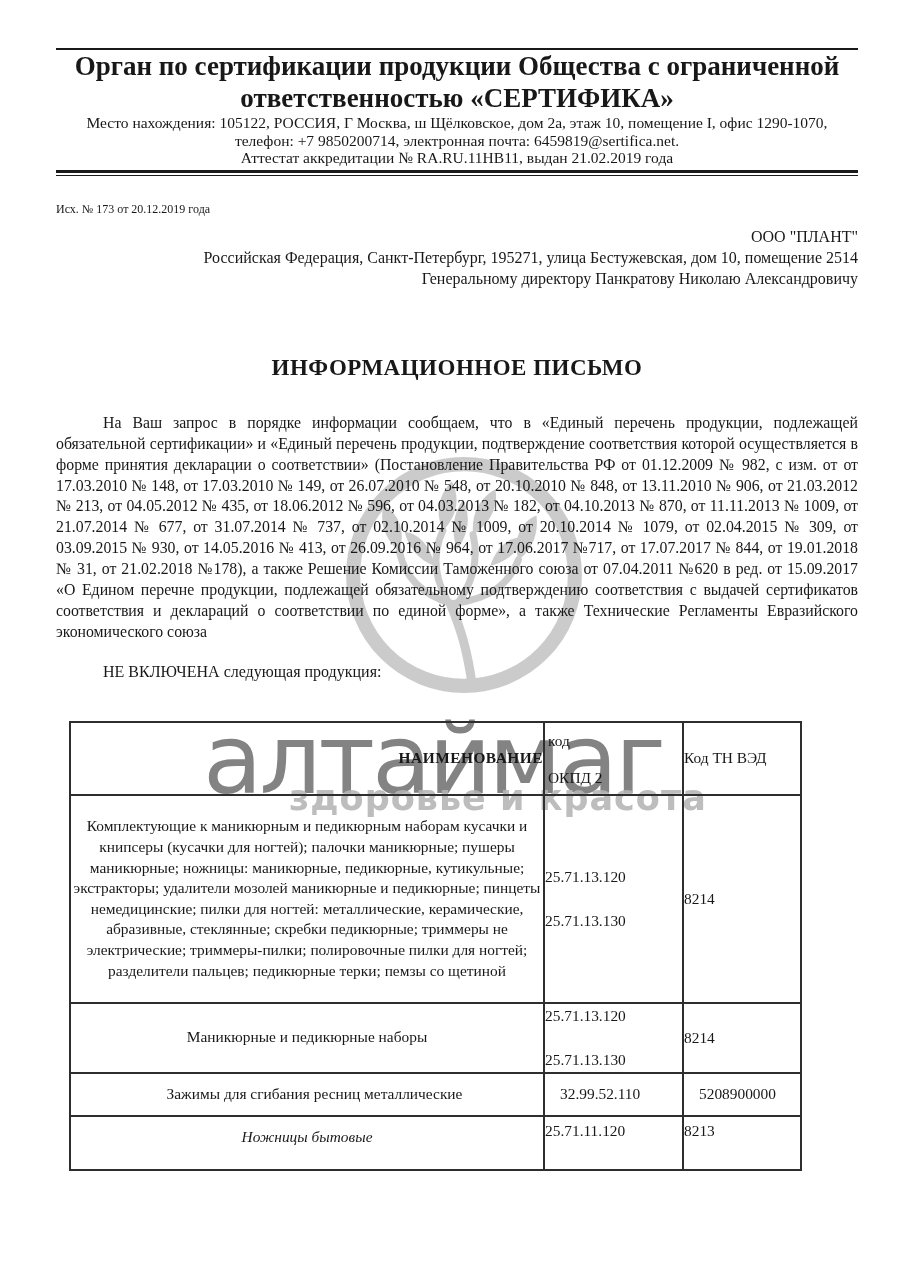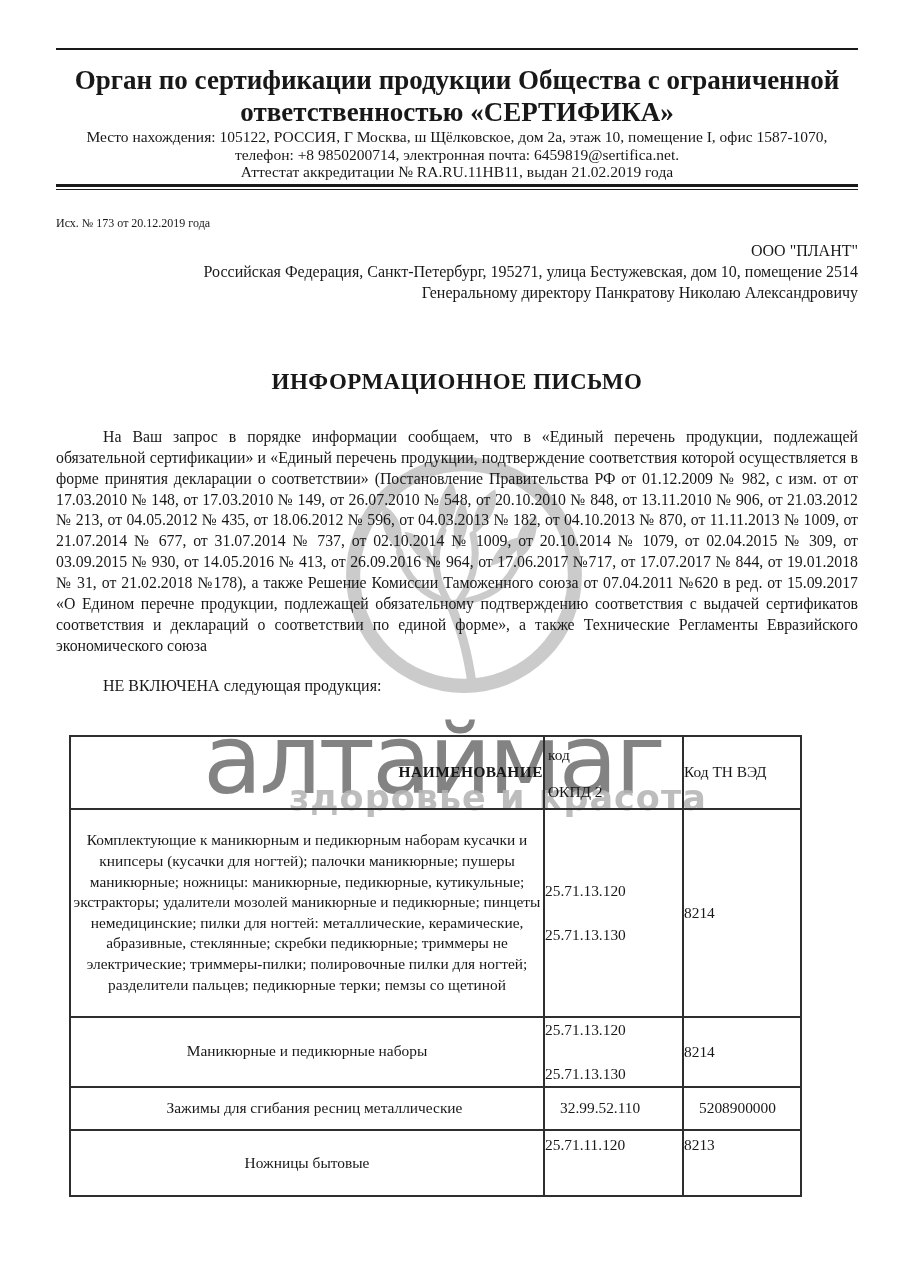--- a/index.html
+++ b/index.html
@@ -18,21 +18,21 @@
     font-family:"DejaVu Sans","Liberation Sans",sans-serif; font-weight:normal;
     font-size:97px; line-height:1; letter-spacing:-3px; color:#737373; opacity:0.88;
   }
   .wm-tagline {
     position:absolute; left:289px; top:781px;
     font-family:"DejaVu Sans","Liberation Sans",sans-serif; font-weight:bold;
     font-size:35px; line-height:1; letter-spacing:1px; color:#b4b4b4; opacity:0.88;
   }
 
   
-  .letterhead { margin-top:48px; border-top:2px solid #1a1a1a; padding:14px 0 3px; text-align:center; }
+  .letterhead { margin-top:48px; border-top:2px solid #1a1a1a; padding:0 0 3px; text-align:center; }
   .lh-title { font-size:27px; font-weight:bold; line-height:32px; }
   .lh-small { font-size:15.5px; line-height:17.6px; }
   .letterhead-rule { height:2px; border-top:3px solid #1a1a1a; border-bottom:1px solid #1a1a1a; }
 
   
   .ref-line { margin-top:26px; font-size:12px; }
   .recipient { margin-top:9px; text-align:right; font-size:16px; line-height:21px; }
 
   
   .doc-title { margin-top:66px; text-align:center; font-weight:bold; font-size:23px; letter-spacing:0.5px; }
@@ -52,21 +52,21 @@
   .row-header td { height:71px; }
   .hdr-name { font-weight:bold; letter-spacing:0.5px; text-align:right; }
   .hdr-code { vertical-align:top; }
   .hdr-code .top { padding:2px 0 0 3px; }
   .hdr-code .bottom { padding:19px 0 0 3px; }
   .hdr-tnved { padding-left:12px; }
   .row-1 td { height:206px; }
   .row-2 td { height:68px; }
   .row-3 td { height:41px;padding-left:15px; }
   .row-4 td { height:42px; vertical-align:top; }
-  .row-4 .cell-name { padding-top:22px; }
+  .row-4 .cell-name { padding-top:10px;font-style:italic; }
   .row-4 .cell-code, .row-4 .cell-tnved { padding-top:5px; }
 </style>
 </head>
 <body>
 
 <div class="page">
 
   <div class="watermark-layer">
     <svg class="wm-logo" viewBox="0 0 250 250">
       <g fill="none" stroke="#a2a2a2" stroke-linecap="round">
@@ -89,22 +89,22 @@
     </svg>
     <div class="wm-brand">алтаймаг</div>
     <div class="wm-tagline">здоровье и красота</div>
   </div>
 
   <div class="content">
 
     <div class="letterhead">
       <div class="lh-title">Орган по сертификации продукции Общества с ограниченной</div>
       <div class="lh-title">ответственностью «СЕРТИФИКА»</div>
-      <div class="lh-small">Место нахождения: 105122, РОССИЯ, Г Москва, ш Щёлковское, дом 2а, этаж 10, помещение I, офис 1587-1070,</div>
-      <div class="lh-small">телефон: +8 9850200714, электронная почта: 6459819@sertifica.net.</div>
+      <div class="lh-small">Место нахождения: 105122, РОССИЯ, Г Москва, ш Щёлковское, дом 2а, этаж 10, помещение I, офис 1290-1070,</div>
+      <div class="lh-small">телефон: +7 9850200714, электронная почта: 6459819@sertifica.net.</div>
       <div class="lh-small">Аттестат аккредитации № RA.RU.11НВ11, выдан 21.02.2019 года</div>
     </div>
     <div class="letterhead-rule"></div>
 
     <div class="ref-line">Исх. № 173 от 20.12.2019 года</div>
 
     <div class="recipient">
       <div>ООО "ПЛАНТ"</div>
       <div>Российская Федерация, Санкт-Петербург, 195271, улица Бестужевская, дом 10, помещение 2514</div>
       <div>Генеральному директору Панкратову Николаю Александровичу</div>

